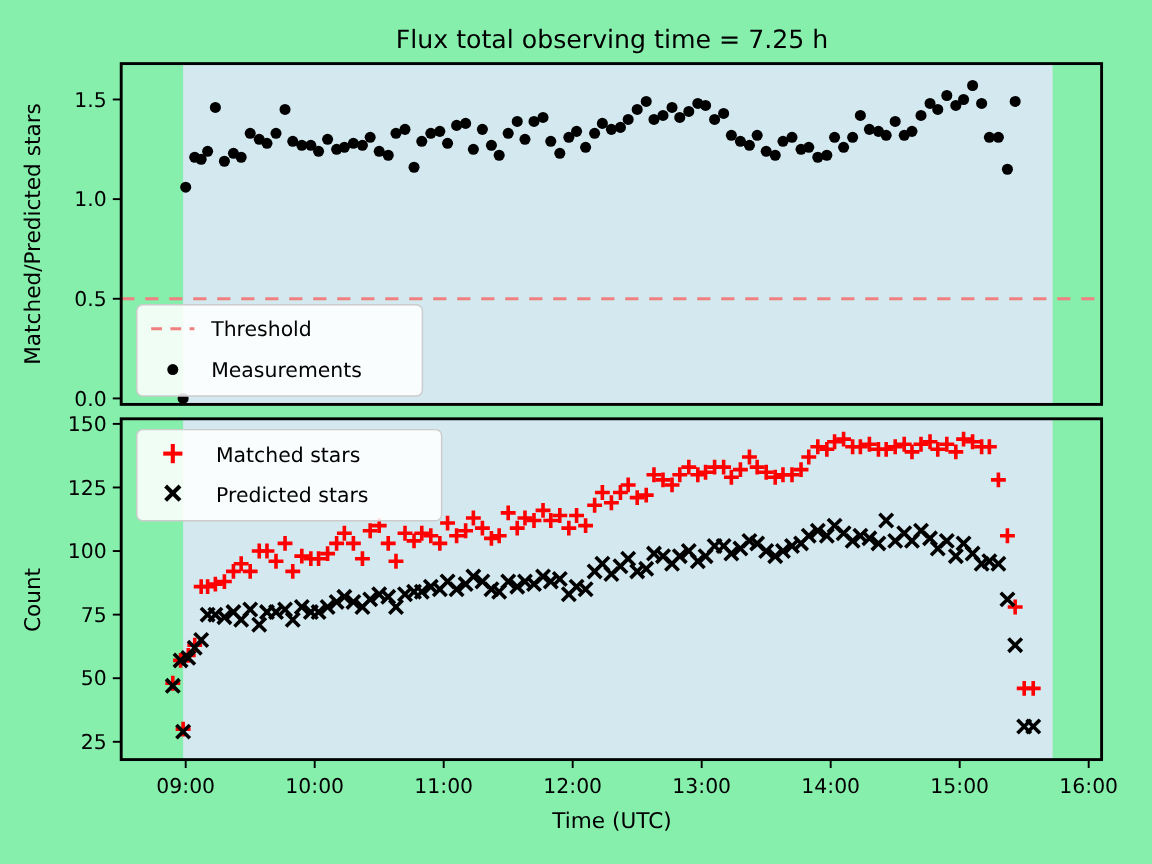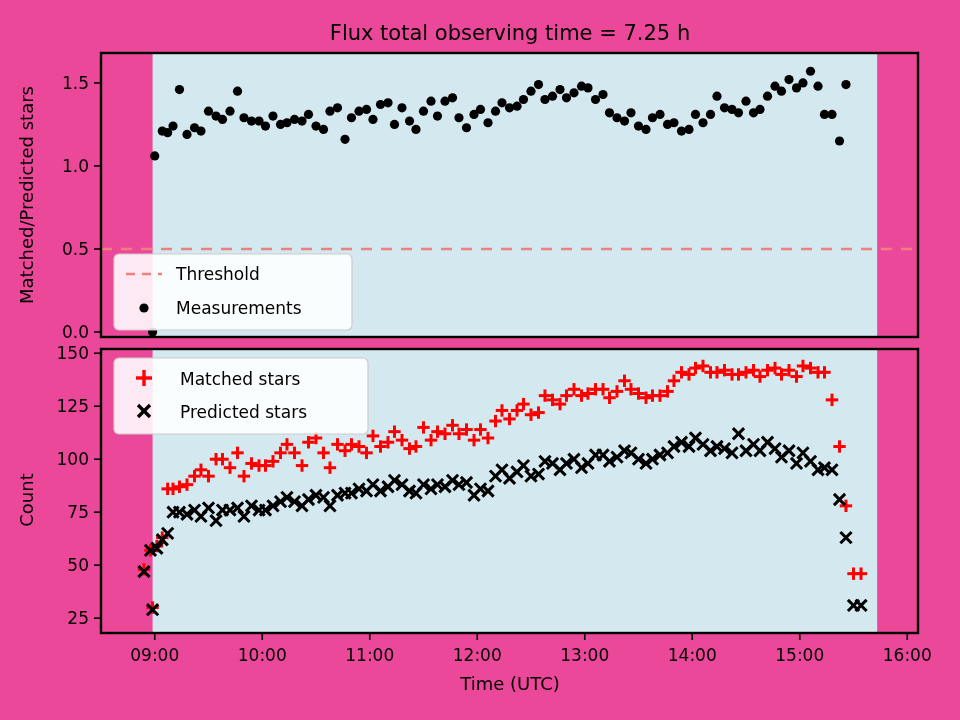--- a/index.html
+++ b/index.html
@@ -10,21 +10,21 @@
   body {
     width: 960px;
     height: 720px;
     font-family: "DejaVu Sans", sans-serif;
     overflow: hidden;
   }
   #figure {
     position: relative;
     width: 960px;
     height: 720px;
-    background: #ec4899;
+    background: #86efac;
   }
   svg.fig {
     display: block;
     width: 960px;
     height: 720px;
   }
   text {
     font-family: "DejaVu Sans", sans-serif;
     fill: #000000;
   }

